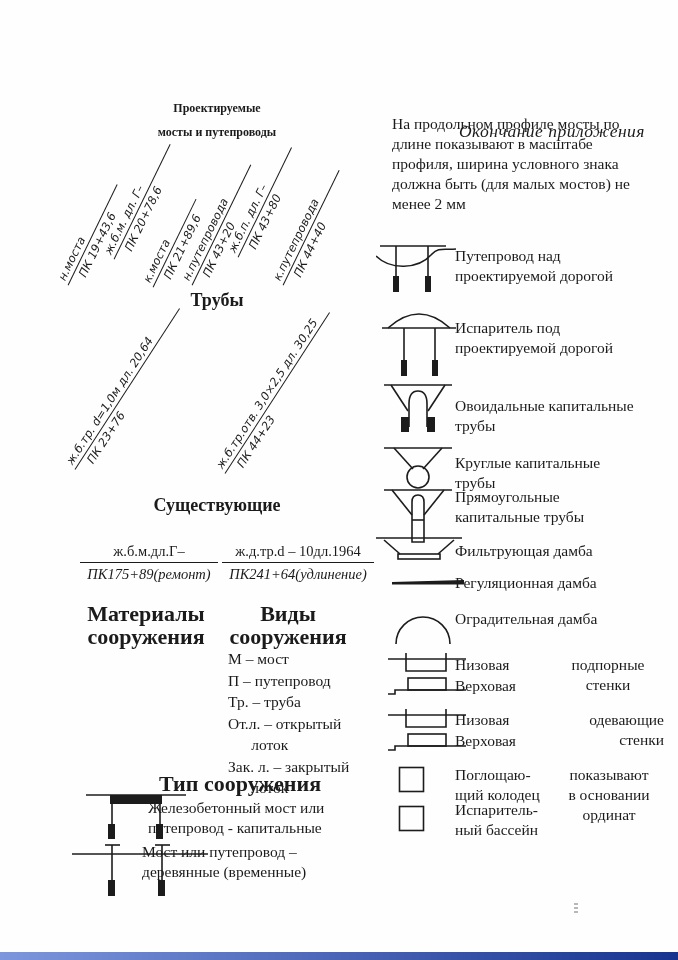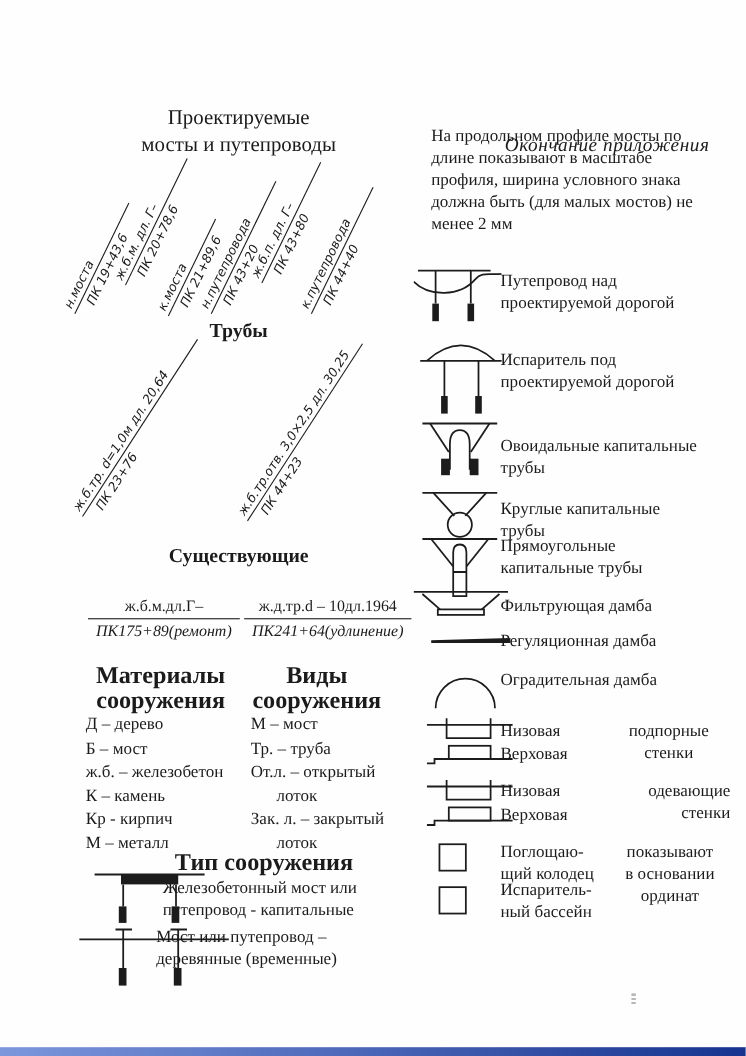--- a/index.html
+++ b/index.html
@@ -5,21 +5,21 @@
   html,body { margin:0; padding:0; }
   .page {
     position:relative; width:678px; height:960px; overflow:hidden;
     background:#fefefe; color:#1b1b1b;
     font-family:"Liberation Serif", serif;
   }
   .abs { position:absolute; }
   .c { text-align:center; }
   .r { text-align:right; }
   .pl { white-space:pre-line; }
-  .h-main { font-weight:normal; font-size:19px; line-height:24px; }
+  .h-main { font-weight:bold; font-size:12px; line-height:24px; }
   .h-sub  { font-weight:bold; font-size:18px; line-height:22px; }
   .h-list { font-weight:bold; font-size:22px; line-height:23px; }
   .txt    { font-size:15.5px; line-height:20px; }
   .list   { font-size:15.5px; line-height:21.5px; }
   .hdr    { font-style:italic; font-size:17.5px; letter-spacing:0.5px;margin-top:45px; }
 
   
   .slant { position:absolute; }
   .slant .frac {
     transform: rotate(var(--rot)) translateY(-100%);
@@ -115,33 +115,26 @@
     <div class="pnum">ж.б.м.дл.Г–</div>
     <div class="pden">ПК175+89(ремонт)</div>
   </div>
   <div class="pfrac" style="left:222px; top:542px; width:152px;">
     <div class="pnum">ж.д.тр.d – 10дл.1964</div>
     <div class="pden">ПК241+64(удлинение)</div>
   </div>
 
   <div class="abs h-list c pl" style="left:80px; top:602px; width:132px;">Материалы
 сооружения</div>
-  <div class="abs list" style="left:78px; top:648px; width:150px;">
-    <div class="pl">Д – дерево</div>
-    <div class="pl">Б – мост</div>
-    <div class="pl">ж.б. – железобетон</div>
-    <div class="pl">К – камень</div>
-    <div class="pl">Кр - кирпич</div>
-    <div class="pl">М – металл</div>
-  </div>
 
   <div class="abs h-list c pl" style="left:228px; top:602px; width:120px;">Виды
 сооружения</div>
   <div class="abs list" style="left:228px; top:648px; width:150px;">
     <div class="pl">М – мост</div>
+    <div class="pl">П – путепровод</div>
     <div class="pl">Тр. – труба</div>
     <div class="pl">От.л. – открытый
 &nbsp;&nbsp;&nbsp;&nbsp;&nbsp;&nbsp;лоток</div>
     <div class="pl">Зак. л. – закрытый
 &nbsp;&nbsp;&nbsp;&nbsp;&nbsp;&nbsp;лоток</div>
   </div>
 
   <div class="abs h-list c" style="left:135px; top:772px; width:210px;">Тип сооружения</div>
   <div class="abs txt pl" style="left:148px; top:798px; width:230px;">Железобетонный мост или
 путепровод - капитальные</div>

